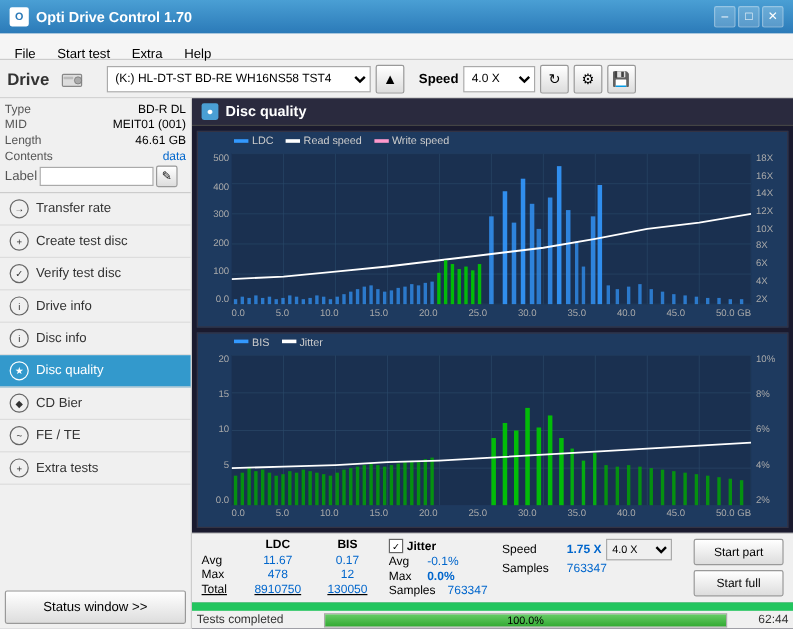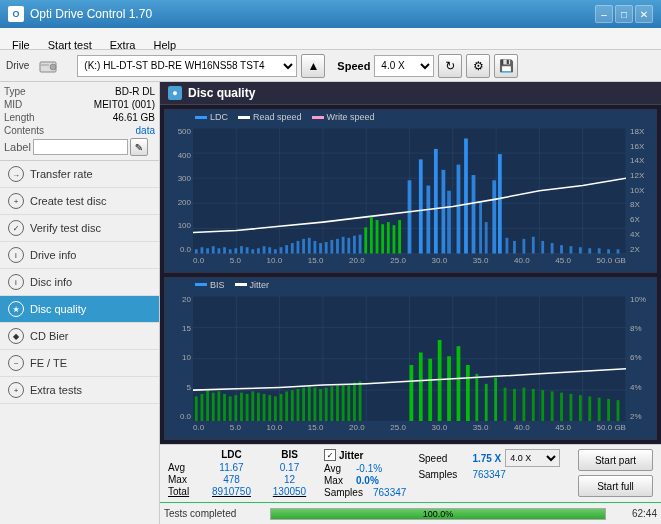--- a/index.html
+++ b/index.html
@@ -35,21 +35,21 @@
       border-radius: 2px;
       display: flex;
       align-items: center;
       justify-content: center;
       color: #2b7ab8;
       font-weight: bold;
       font-size: 9px;
     }
     .title-text {
       font-size: 12px;
-      font-weight: normal;
+      font-weight: bold;
     }
     .title-controls {
       display: flex;
       gap: 2px;
     }
     .title-btn {
       width: 18px;
       height: 18px;
       background: rgba(255,255,255,0.2);
       border: 1px solid rgba(255,255,255,0.3);
@@ -86,23 +86,23 @@
     .drive-toolbar {
       background: #f0f0f0;
       border-bottom: 1px solid #ccc;
       height: 32px;
       display: flex;
       align-items: center;
       padding: 0 6px;
       gap: 4px;
     }
     .drive-label {
-      font-size: 10px;
+      font-size: 14px;
       color: #333;
-      font-weight: normal;
+      font-weight: bold;
       margin-right: 4px;
     }
     .drive-select-wrapper {
       display: flex;
       align-items: flex-end;
       gap: 18px;
     }
     .drive-icon {
       width: 22px;
       height: 22px;
@@ -440,21 +440,21 @@
       justify-content: center;
       cursor: pointer;
       font-size: 10px;
       border-radius: 2px;
     }
 
     
     .progress-area {
       height: 22px;
       background: #f0f0f0;
-      border-top: 1px solid #22c55e;
+      border-top: 7px solid #22c55e;
       display: flex;
       align-items: center;
       padding: 0 4px;
       gap: 6px;
     }
     .status-text {
       font-size: 10px;
       color: #333;
       width: 100px;
     }
@@ -601,20 +601,21 @@
       <div class="sidebar-nav-item">
         <div class="nav-icon-circle">~</div>
         <span>FE / TE</span>
       </div>
       <div class="sidebar-nav-item">
         <div class="nav-icon-circle">+</div>
         <span>Extra tests</span>
       </div>
     </div>
 
+    <div class="sidebar-status-btn">Status window &gt;&gt;</div>
   </div>
 
   <div class="content-area">
     <div class="disc-quality-header">
       <div class="dq-icon">●</div>
       <span class="dq-title">Disc quality</span>
     </div>
 
     <div class="charts-area">
 

